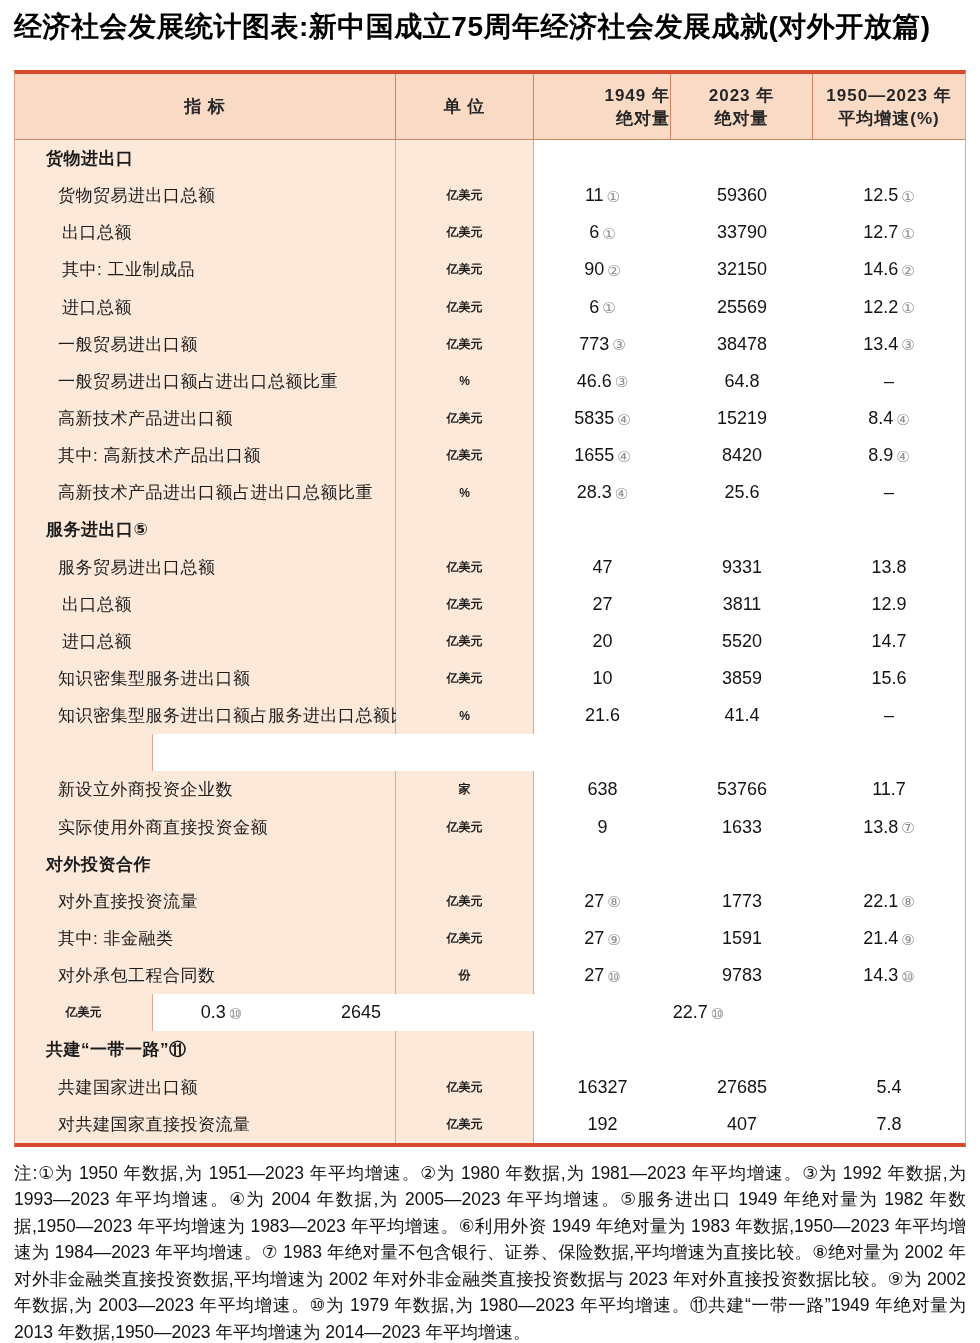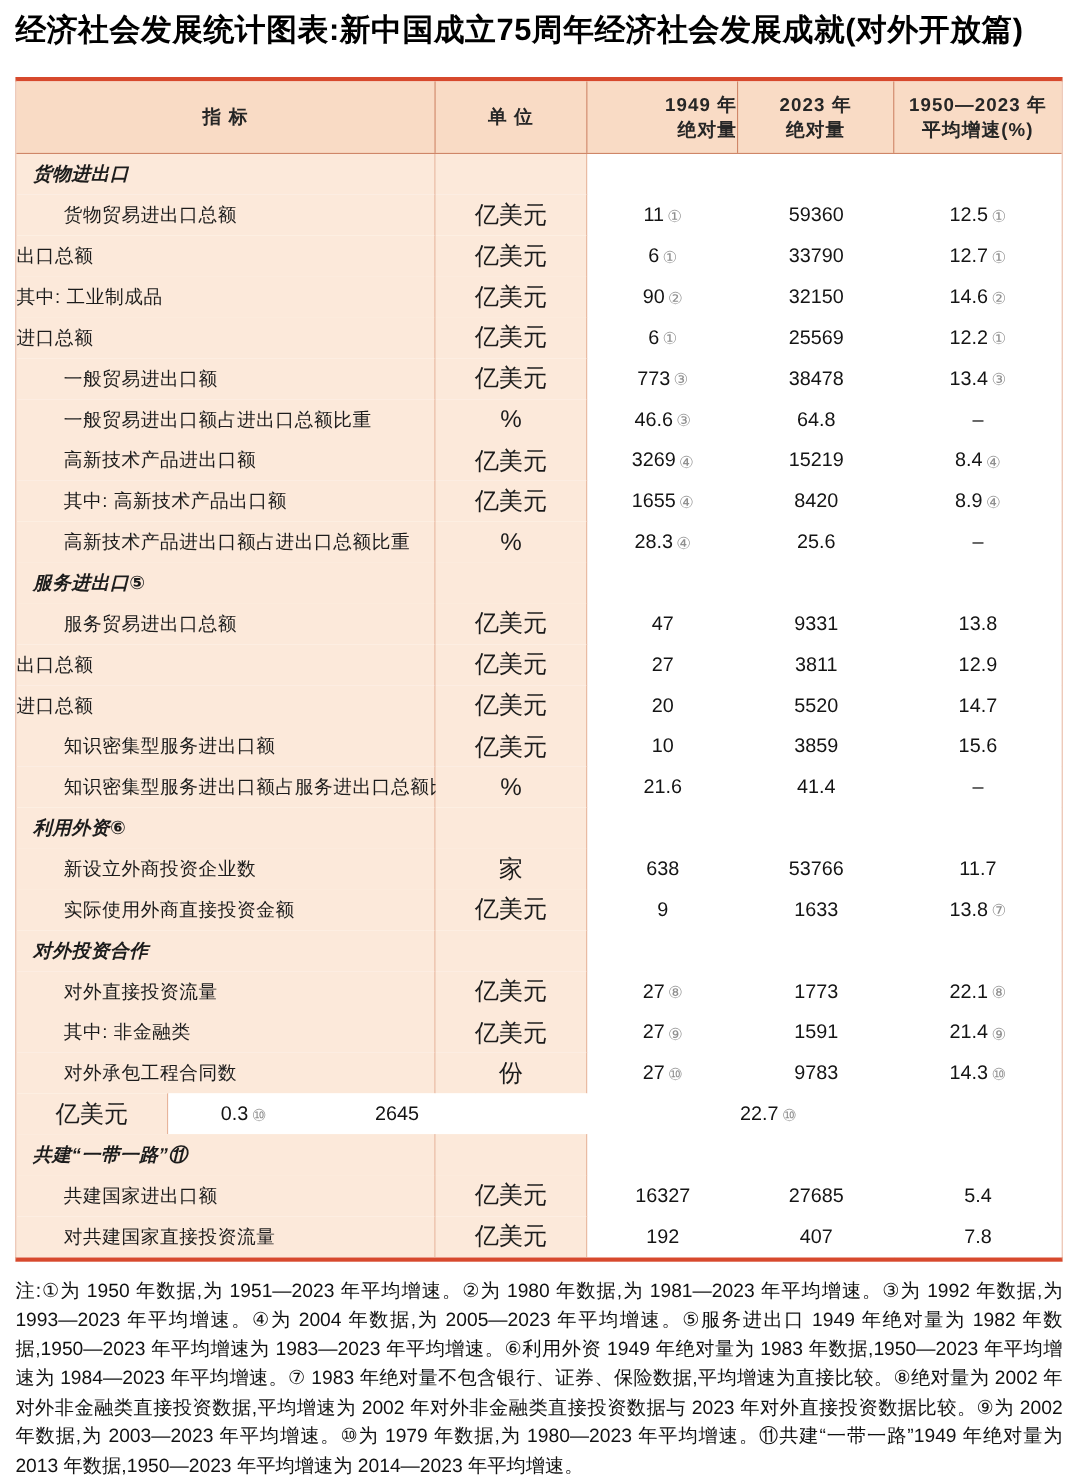--- a/index.html
+++ b/index.html
@@ -44,29 +44,29 @@
   .th:last-child{border-right:none;}
   .c-ind{width:381px;}
   .c-unit{width:138px;}
   .c-1949{width:137px;align-items:flex-end;}
   .c-2023{width:142px;}
   .c-growth{flex:1;justify-content:center;}
   .tbody .tr{display:flex;height:37.15px;}
   .td{display:flex;align-items:center;}
   .td.c-ind{background:var(--body-peach);border-right:1px solid var(--line-light);}
   .td.c-unit{background:var(--body-peach);border-right:1px solid var(--line-light);justify-content:center;
-    font-size:22px;font-weight:400;}
+    font-size:12px;font-weight:700;}
   .td.c-num{justify-content:center;background:#fff;font-size:18px;gap:3px;}
   .num{color:#141414;}
   .circ{font-size:15px;color:var(--note-gray);position:relative;top:1px;}
   .lbl{font-size:17px;font-weight:500;letter-spacing:0.5px;white-space:nowrap;}
   .lbl.section{font-weight:800;}
-  .lbl.ind-0{padding-left:15px;font-style:italic;}
+  .lbl.ind-0{padding-left:31px;}
   .lbl.ind-1{padding-left:43px;}
-  .lbl.ind-2{}
+  .lbl.ind-2{padding-left:47px;}
   .notes{
     margin:13px 14px 0;width:952px;
     font-size:17.5px;line-height:26.5px;font-weight:500;
     text-align:justify;color:#111;
   }
 </style>
 </head>
 <body>
 
 <h1 class="title">经济社会发展统计图表:新中国成立75周年经济社会发展成就(对外开放篇)</h1>
@@ -214,21 +214,21 @@
 
     </div>
   </div>
 
   <div class="tr">
     <div class="td c-ind">
       <span class="lbl ind-1">高新技术产品进出口额</span>
     </div>
     <div class="td c-unit">亿美元</div>
     <div class="td c-num c-1949">
-      <span class="num">3269</span>
+      <span class="num">5835</span>
       <span class="circ">④</span>
     </div>
     <div class="td c-num c-2023">
       <span class="num">15219</span>
     </div>
     <div class="td c-num c-growth">
       <span class="num">8.4</span>
       <span class="circ">④</span>
     </div>
   </div>
@@ -371,23 +371,20 @@
     <div class="td c-num c-2023">
       <span class="num">41.4</span>
     </div>
     <div class="td c-num c-growth">
       <span class="num">–</span>
 
     </div>
   </div>
 
   <div class="tr">
-    <div class="td c-ind">
-      <span class="lbl ind-0 section">利用外资⑥</span>
-    </div>
     <div class="td c-unit"></div>
     <div class="td c-num c-1949">
       <span class="num"></span>
 
     </div>
     <div class="td c-num c-2023">
       <span class="num"></span>
     </div>
     <div class="td c-num c-growth">
       <span class="num"></span>

